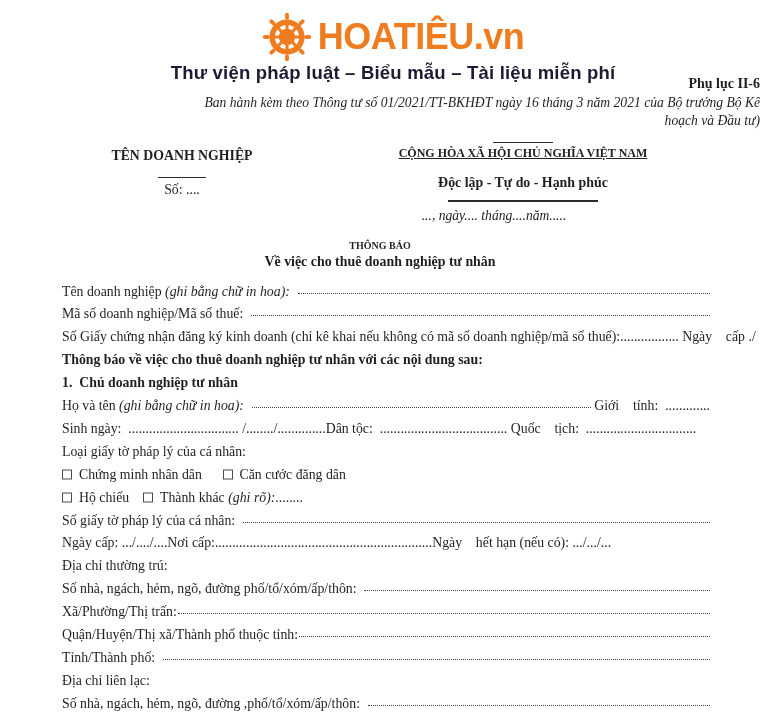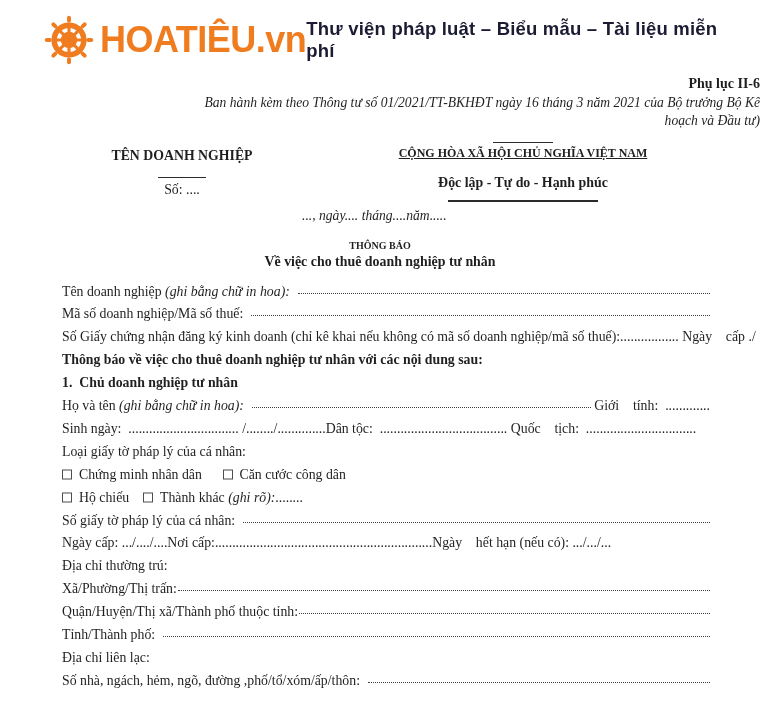--- a/index.html
+++ b/index.html
@@ -2,42 +2,42 @@
 <html><head>
 <meta charset="utf-8">
 <style>
   html,body{margin:0;padding:0;background:#ffffff;}
   body{
     width:760px;height:727px;overflow:hidden;
     font-family:"Liberation Serif","DejaVu Serif",serif;
     color:#1f1f1f;font-size:13.8px;
   }
   
-  .site-header{display:flex;align-items:center;padding:12px 18px 0 44px;height:56px;}
+  .site-header{display:flex;align-items:center;padding:12px 18px 0 44px;height:56px;flex-direction:column;}
   .logo{display:flex;align-items:center;gap:6px;font-family:"Liberation Sans","DejaVu Sans",sans-serif;
         font-weight:700;font-size:36px;letter-spacing:-0.5px;color:#F07C20;cursor:pointer;}
   .logo svg{display:block;}
   .tagline-wrap{flex:1;display:flex;justify-content:center;}
   .tagline{font-family:"Liberation Sans","DejaVu Sans",sans-serif;font-weight:700;
            font-size:18.5px;color:#1b1b33;letter-spacing:0.2px;}
   
   .appendix{margin-top:8px;text-align:right;}
   .appendix .apx-title{font-weight:700;font-size:14px;}
   .appendix .apx-note{font-style:italic;font-size:13.6px;line-height:18px;margin-top:2px;}
   
   .letterhead{display:flex;margin-top:12px;padding:0 16px 0 62px;}
   .lh-left{width:240px;text-align:center;padding-top:6px;}
   .lh-left .company{font-weight:700;font-size:13.8px;}
   .lh-left .shortline{width:48px;height:1.3px;background:#2b2b2b;margin:13px auto 4px;}
   .lh-right{flex:1;text-align:center;}
   .lh-right .overline{width:60px;height:1.3px;background:#2b2b2b;margin:0 auto 3px;}
   .lh-right .nation{font-weight:700;font-size:12px;text-decoration:underline;}
   .lh-right .motto{font-weight:700;font-size:13.9px;margin-top:14px;}
   .lh-right .motto-line{width:150px;height:1.3px;background:#2b2b2b;margin:9px auto 6px;}
-  .lh-right .dateline{font-style:italic;font-size:13.6px;text-align:left;padding-right:58px;}
+  .lh-right .dateline{font-style:italic;font-size:13.6px;text-align:center;padding-right:58px;}
   
   .notice{margin-top:16px;text-align:center;}
   .notice .n-title{font-weight:700;font-size:10px;}
   .notice .n-sub{font-weight:700;font-size:13.9px;margin-top:3px;}
   .notice .n-recipient{font-size:13.8px;margin-top:4px;}
   
   .form{margin-top:15px;padding:0 50px 0 62px;}
   .fline{display:flex;align-items:baseline;line-height:14px;margin-bottom:8.9px;
          white-space:nowrap;}
   .fline .txt{white-space:pre;}
@@ -150,21 +150,21 @@
       <span class="txt">Loại giấy tờ pháp lý của cá nhân:</span>
     </div>
     <div class="fline">
       <span class="cbwrap">
         <span class="cbox"></span>
         <span class="txt">Chứng minh nhân dân</span>
       </span>
       <span class="txt">      </span>
       <span class="cbwrap">
         <span class="cbox"></span>
-        <span class="txt">Căn cước công dân</span>
+        <span class="txt">Căn cước đăng dân</span>
       </span>
     </div>
     <div class="fline">
       <span class="cbwrap">
         <span class="cbox"></span>
         <span class="txt">Hộ chiếu</span>
       </span>
       <span class="txt">    </span>
       <span class="cbwrap">
         <span class="cbox"></span>
@@ -177,20 +177,24 @@
       <span class="txt">Số giấy tờ pháp lý của cá nhân:  </span>
       <span class="fill"></span>
     </div>
     <div class="fline">
       <span class="txt">Ngày cấp: .../..../....Nơi cấp:...............................................................Ngày    hết hạn (nếu có): .../.../...</span>
     </div>
     <div class="fline">
       <span class="txt">Địa chỉ thường trú:</span>
     </div>
     <div class="fline">
+      <span class="txt">Số nhà, ngách, hẻm, ngõ, đường phố/tổ/xóm/ấp/thôn:  </span>
+      <span class="fill"></span>
+    </div>
+    <div class="fline">
       <span class="txt">Xã/Phường/Thị trấn:</span>
       <span class="fill"></span>
     </div>
     <div class="fline">
       <span class="txt">Quận/Huyện/Thị xã/Thành phố thuộc tỉnh:</span>
       <span class="fill"></span>
     </div>
     <div class="fline">
       <span class="txt">Tỉnh/Thành phố:  </span>
       <span class="fill"></span>

